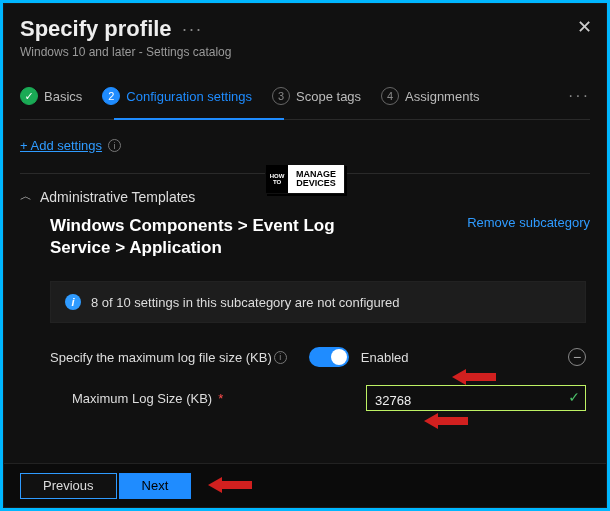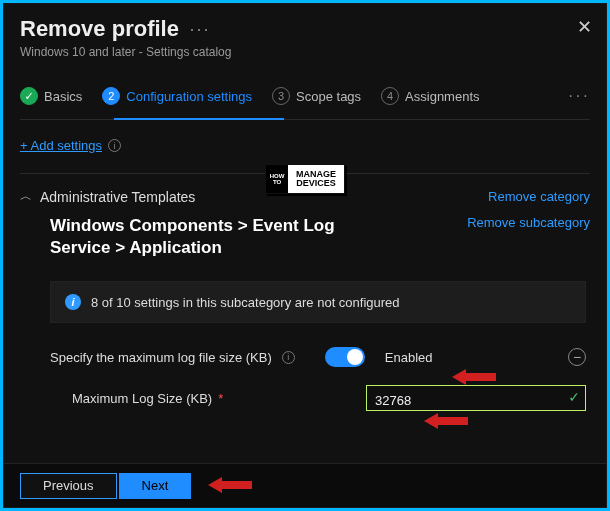--- a/index.html
+++ b/index.html
@@ -59,21 +59,21 @@
   .remove-sub { margin-left:auto; color:#2f9bff; font-size:13px; cursor:pointer; }
 
   .info-banner {
     margin-top:22px; margin-left:30px; margin-right:4px;
     background:#1d1d1d; border-left:0; padding:12px 14px; display:flex; align-items:center; gap:10px;
     border:1px solid #222;
   }
   .banner-i { width:16px; height:16px; border-radius:50%; background:#2f9bff; color:#fff; font-size:11px; display:flex; align-items:center; justify-content:center; font-weight:bold; font-style:italic;}
   .banner-text { color:#ddd; font-size:13px; }
 
-  .setting-row { display:flex; align-items:center; margin-top:24px; padding-left:30px; gap:10px;}
+  .setting-row { display:flex; align-items:center; margin-top:24px; padding-left:30px; gap:2px;}
   .s-label { color:#ddd; font-size:13px; }
   .toggle { width:40px; height:20px; border-radius:10px; background:#1f8cff; position:relative; cursor:pointer; margin-left:20px;}
   .toggle::after{ content:""; position:absolute; right:2px; top:2px; width:16px; height:16px; background:#fff; border-radius:50%; }
   .enabled-label { color:#ddd; font-size:13px; margin-left:10px; }
   .minus-circle { margin-left:auto; width:18px; height:18px; border:1px solid #888; border-radius:50%; color:#aaa; display:flex; align-items:center; justify-content:center; font-size:14px; cursor:pointer; margin-right:4px;}
 
   .field-row { display:flex; align-items:center; margin-top:18px; padding-left:52px; gap:4px;}
   .f-label { color:#ddd; font-size:13px; }
   .req { color:#ff4d4d; font-size:13px; margin-left:2px;}
   .text-input {
@@ -89,21 +89,21 @@
   .btn-next { background:#1f8cff; border:1px solid #1f8cff; color:#000; font-weight:500;}
 
   .arrow { position:absolute; pointer-events:none; }
   .arrow svg { display:block; }
 </style>
 </head>
 <body>
 
 <div class="panel">
   <div class="title-row">
-    <div class="title">Remove profile</div>
+    <div class="title">Specify profile</div>
     <div class="ellipsis">···</div>
   </div>
   <div class="close-x">✕</div>
   <div class="subtitle">Windows 10 and later - Settings catalog</div>
 
   <div class="wizard">
     <div class="step done">
       <span class="num"></span>
       <span>Basics</span>
     </div>
@@ -137,21 +137,20 @@
       <span>MANAGE</span>
       <span>DEVICES</span>
     </div>
   </div>
 
   <div class="hr"></div>
 
   <div class="cat-row">
     <span class="chev">︿</span>
     <span class="cat-title">Administrative Templates</span>
-    <span class="remove-link">Remove category</span>
   </div>
 
   <div class="breadcrumb-row">
     <div class="breadcrumb">Windows Components &gt; Event Log Service &gt; Application</div>
     <span class="remove-sub">Remove subcategory</span>
   </div>
 
   <div class="info-banner">
     <span class="banner-i">i</span>
     <span class="banner-text">8 of 10 settings in this subcategory are not configured</span>

